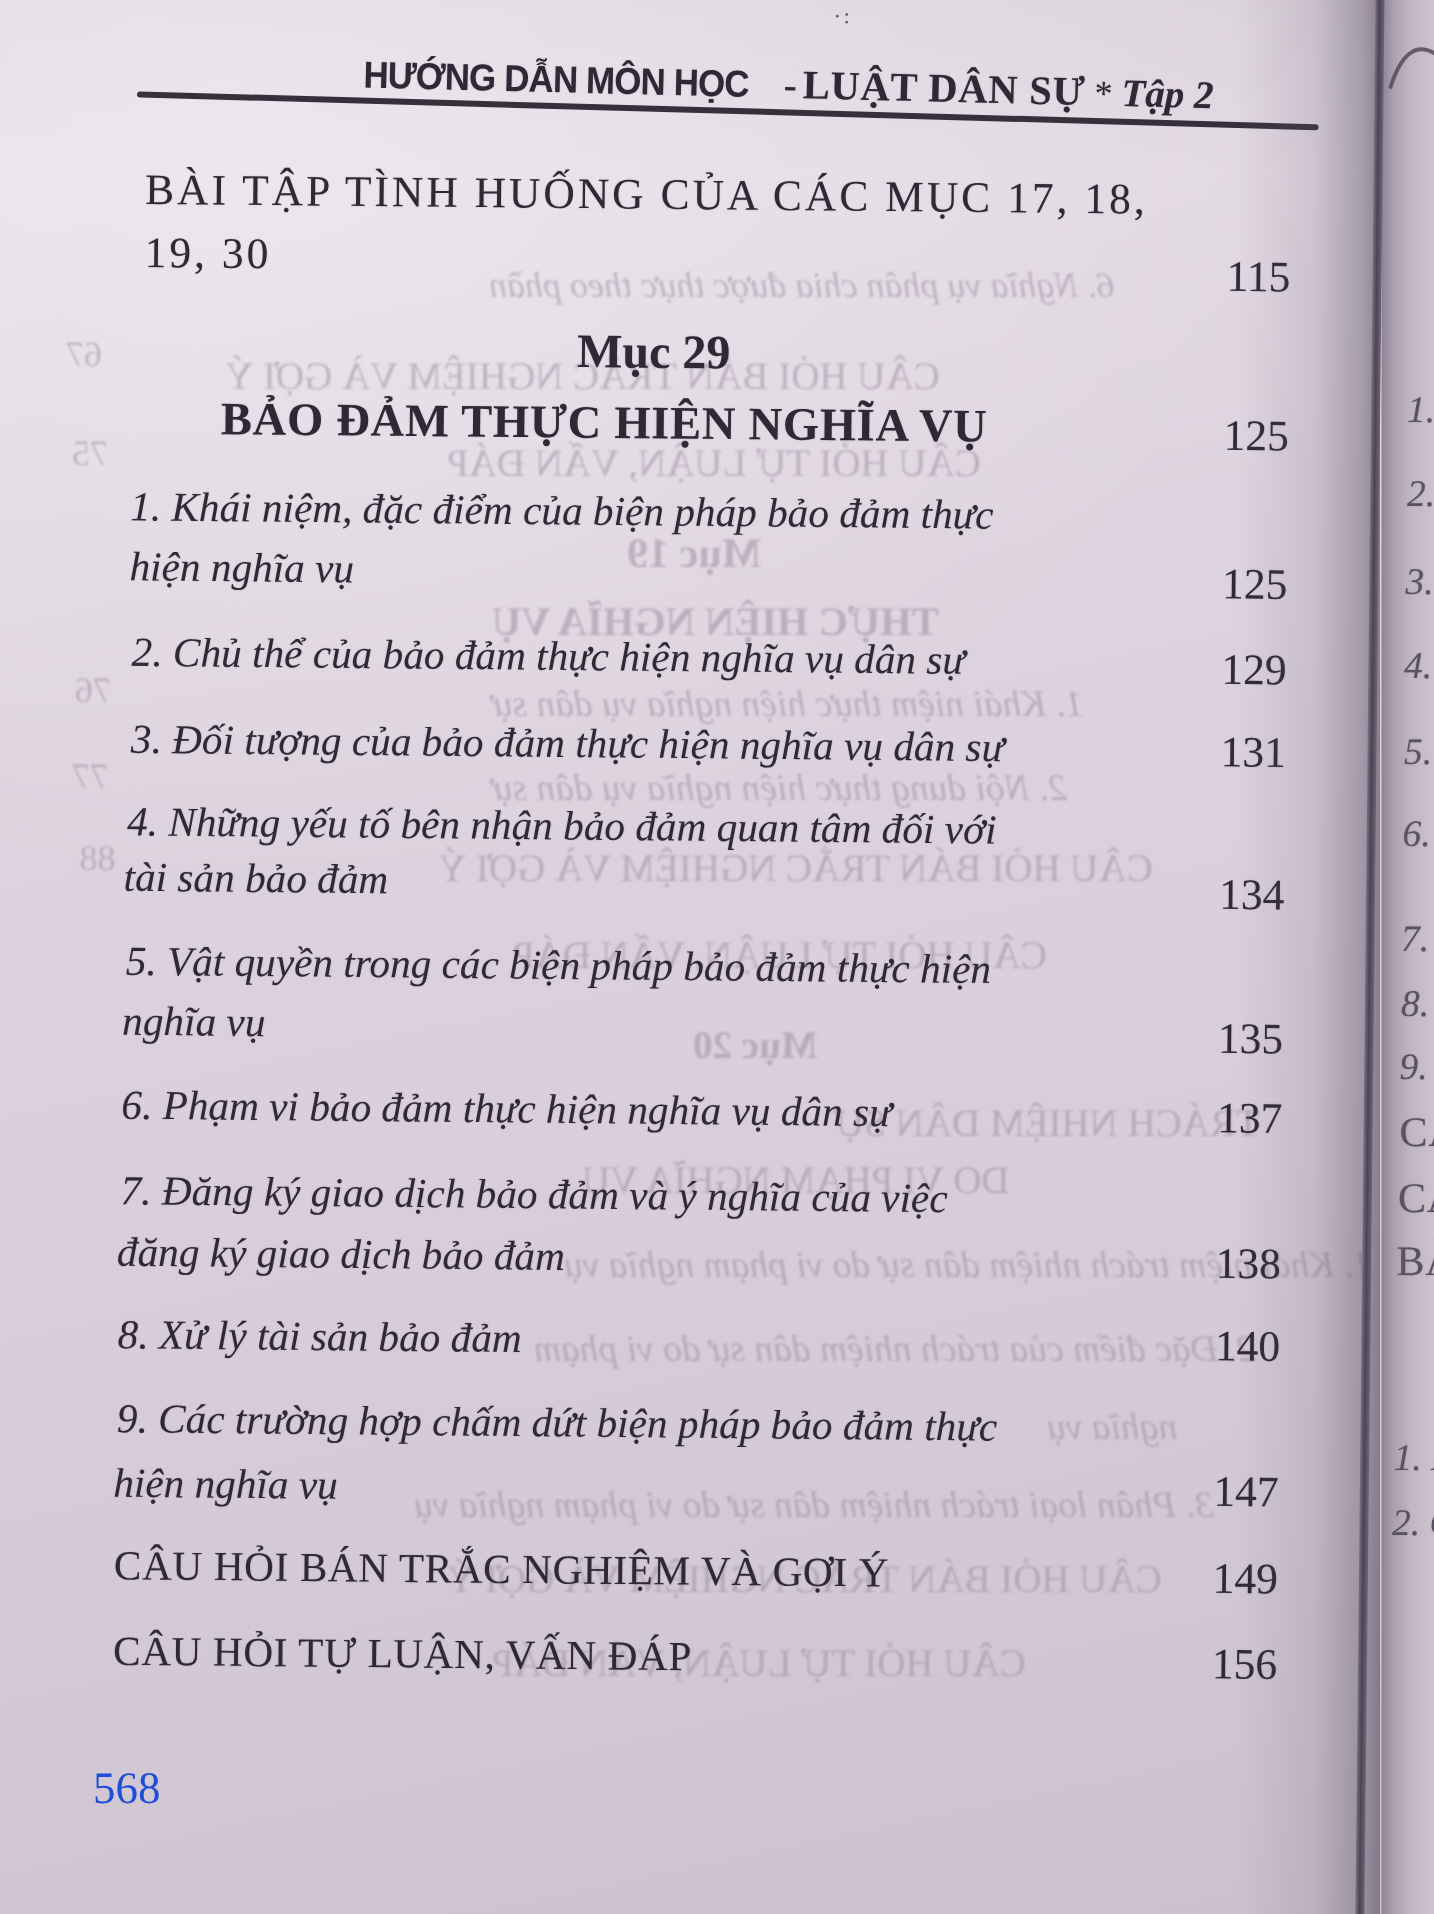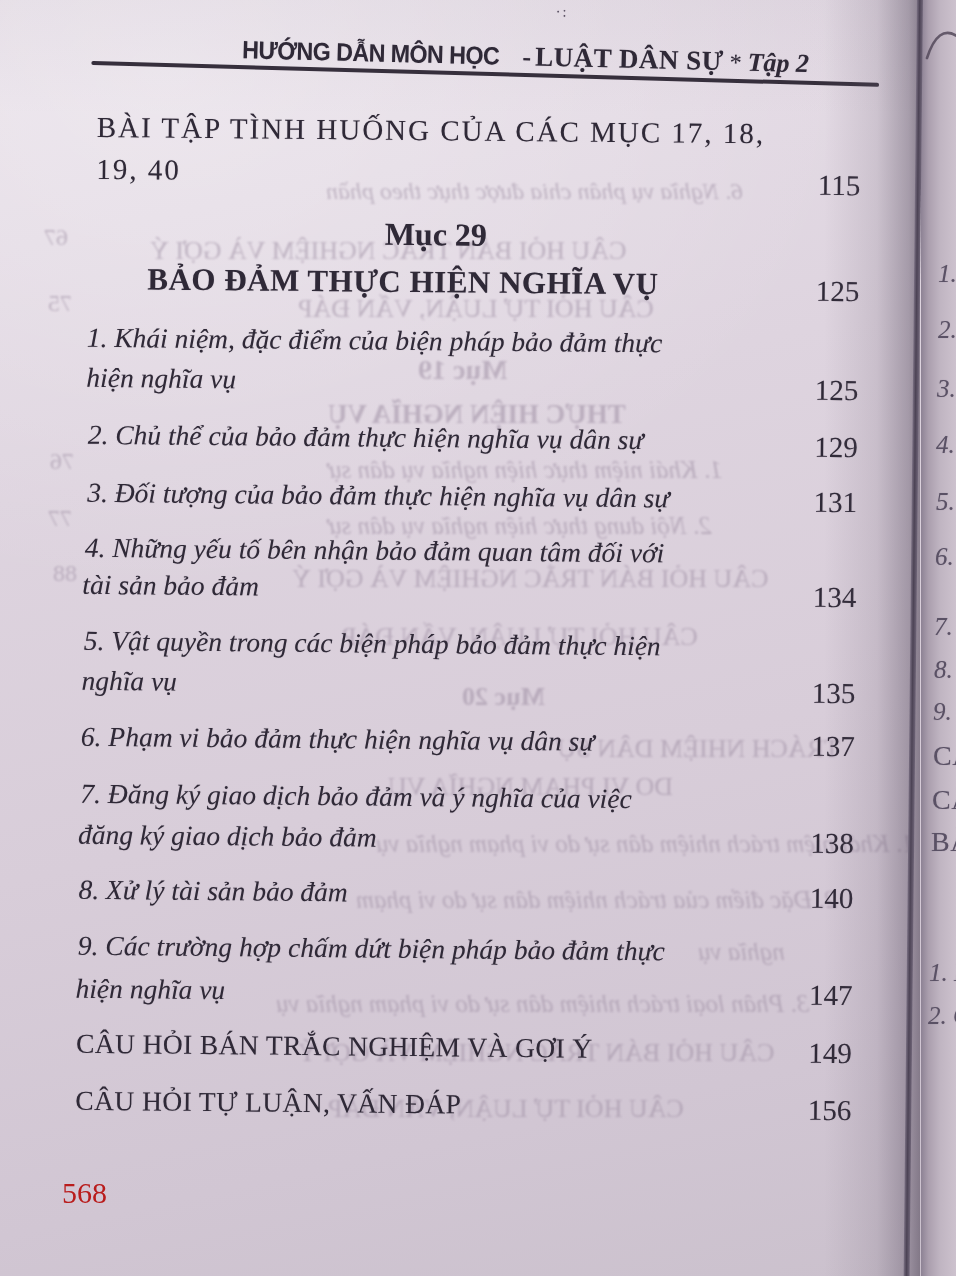--- a/index.html
+++ b/index.html
@@ -47,21 +47,21 @@
   .hdr .p4{font-size:26px;font-weight:700;font-style:italic;}
   .rule{position:absolute;left:92px;top:60px;width:788px;height:3.5px;border-radius:2px;background:#362f3c;transform:rotate(1.05deg);transform-origin:0 0;}
   .top-mark{position:absolute;left:556px;top:-1px;font-size:14px;color:#544b5e;letter-spacing:2px;}
 
   .caps-entry{position:absolute;font-size:29px;letter-spacing:2px;white-space:nowrap;}
   .muc{position:absolute;font-size:32px;font-weight:700;white-space:nowrap;}
   .sec-title{position:absolute;font-size:31px;font-weight:700;letter-spacing:.5px;white-space:nowrap;}
   .toc-line{position:absolute;font-style:italic;font-size:27.5px;white-space:nowrap;}
   .closing-line{position:absolute;font-size:27.5px;letter-spacing:.4px;white-space:nowrap;}
   .pg{position:absolute;left:806px;width:56px;text-align:right;font-size:29px;white-space:nowrap;}
-  .folio{position:absolute;left:62px;top:1176px;font-size:30px;color:#b91c1c;}
+  .folio{position:absolute;left:62px;top:1176px;font-size:30px;color:#1d4ed8;}
 
   
   .ghost{
     position:absolute;transform:scaleX(-1);filter:blur(.8px);
     color:#95859b;opacity:.48;white-space:nowrap;
   }
   .ghost.b{font-weight:700;}
   .ghost.i{font-style:italic;}
 
   
@@ -107,21 +107,21 @@
 
   <div class="content">
     <div class="top-mark">·:</div>
 
     <div class="hdr">
       <span class="p1">HƯỚNG DẪN MÔN HỌC</span><span class="psep">-</span><span class="p2">LUẬT DÂN SỰ</span><span class="p3">*</span><span class="p4">Tập 2</span>
     </div>
     <div class="rule"></div>
 
     <div class="caps-entry" style="left:98px;top:110px">BÀI TẬP TÌNH HUỐNG CỦA CÁC MỤC 17, 18,</div>
-    <div class="caps-entry" style="left:98px;top:152px">19, 40</div>
+    <div class="caps-entry" style="left:98px;top:152px">19, 30</div>
     <div class="pg" style="top:161px">115</div>
 
     <div class="muc" style="left:387px;top:212px">Mục 29</div>
     <div class="sec-title" style="left:150px;top:260px">BẢO ĐẢM THỰC HIỆN NGHĨA VỤ</div>
     <div class="pg" style="top:267px">125</div>
 
     <div id="items-holder">
         <div class="toc-line" style="left: 90px; top: 321px;">1. Khái niệm, đặc điểm của biện pháp bảo đảm thực</div>
         <div class="toc-line" style="left: 90px; top: 361px;">hiện nghĩa vụ</div>
         <div class="pg" style="left: 806px; top: 366px;">125</div>

